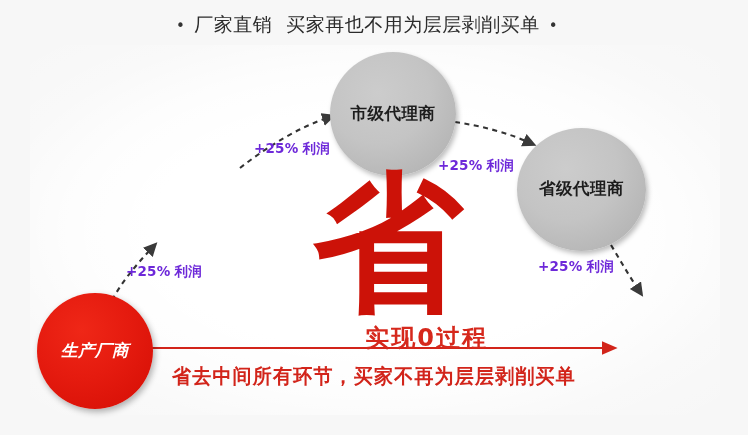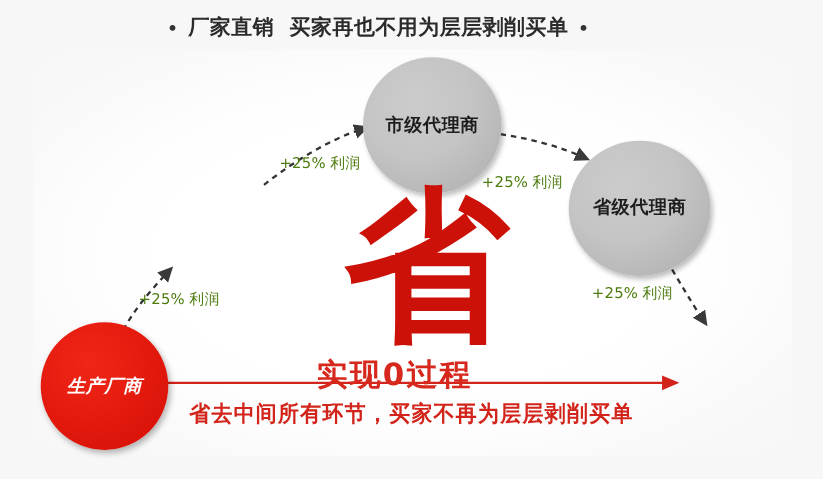--- a/index.html
+++ b/index.html
@@ -41,24 +41,25 @@
   }
 
   
   #header {
     position: absolute;
     left: 0;
     top: 12px;
     width: 688px;
     text-align: center;
     font-size: 19px;
-    font-weight: bold;
+    font-weight: normal;
     color: #2b2b2b;
     letter-spacing: 0.5px;
     white-space: nowrap;
+    padding-left: 23px;
   }
   #header .bullet {
     color: #333;
     font-size: 15px;
     vertical-align: middle;
     padding: 0 9px;
   }
   #header .gap { display: inline-block; width: 14px; }
 
   
@@ -92,22 +93,22 @@
   #node-city      { left: 330px; top: 52px;  width: 126px; height: 124px; }
   #node-province  { left: 135px; top: 125px; width: 117px; height: 120px; }
   #node-wholesale { left: 517px; top: 128px; width: 129px; height: 123px; }
   #node-maker     { left: 37px;  top: 293px; width: 116px; height: 116px; font-style: italic; }
   #node-consumer  { left: 605px; top: 289px; width: 118px; height: 112px; }
 
   
   .profit {
     position: absolute;
     font-size: 13.5px;
-    font-weight: normal;
-    color: #4d7c0f;
+    font-weight: bold;
+    color: #6d28d9;
     white-space: nowrap;
     letter-spacing: 0.2px;
   }
   .profit .pct { font-size: 13.5px; }
   .profit .cn  { padding-left: 4px; }
 
   #profit-1 { left: 126px; top: 263px; }
   #profit-2 { left: 254px; top: 140px; }
   #profit-3 { left: 438px; top: 157px; }
   #profit-4 { left: 538px; top: 258px; }
@@ -126,22 +127,22 @@
     letter-spacing: 0;
     user-select: none;
   }
 
   
   #mid-caption {
     position: absolute;
     left: 288px;
     top: 322px;
     width: 200px;
-    text-align: left;
-    font-size: 28px;
+    text-align: right;
+    font-size: 24px;
     font-weight: bold;
     color: #d6281c;
     letter-spacing: 2px;
     white-space: nowrap;
   }
 
   
   #tagline {
     position: absolute;
     left: 0;

